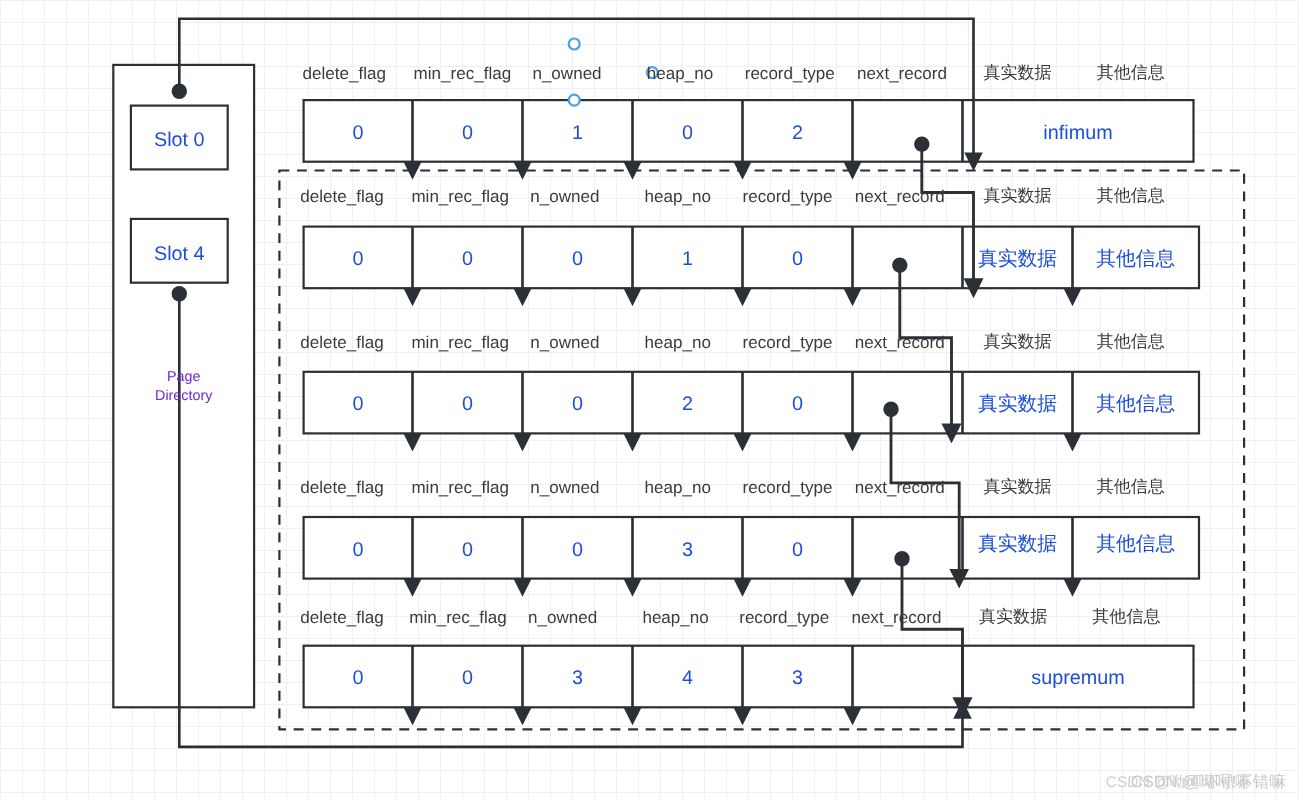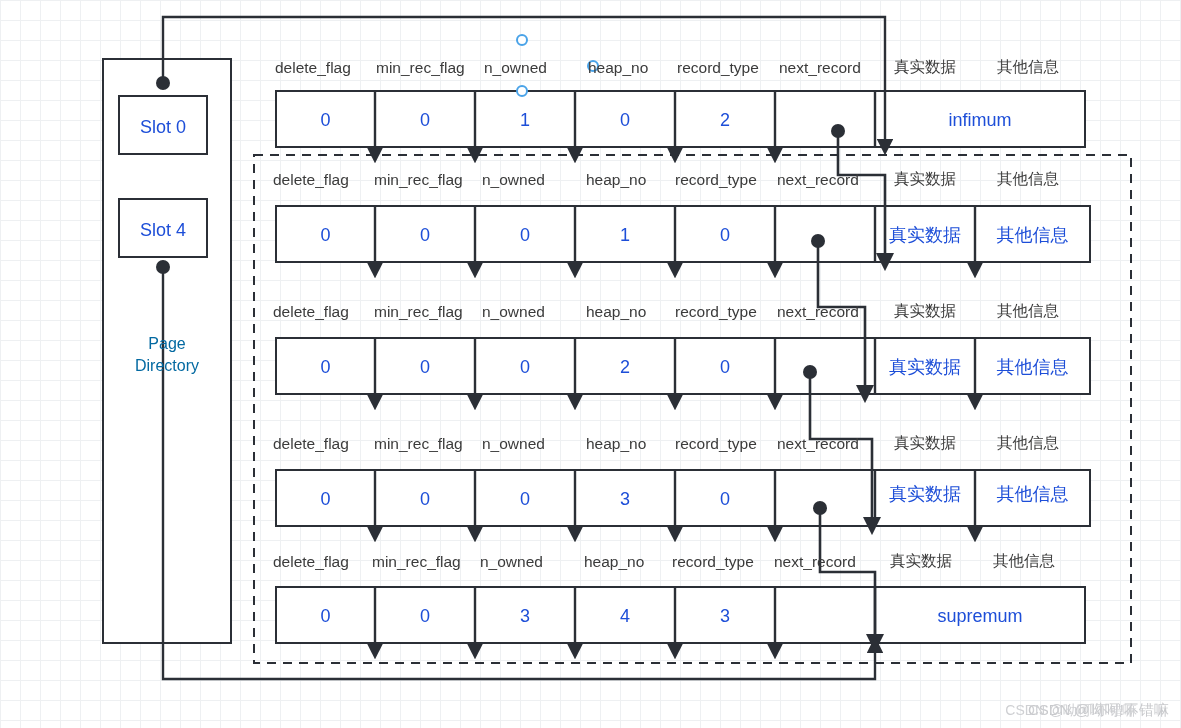--- a/index.html
+++ b/index.html
@@ -22,21 +22,21 @@
   .lbl{
     position:absolute;z-index:3;
     color:#3b3b3b;font-size:15.5px;line-height:1;white-space:nowrap;text-align:right;
   }
   .hdr{font-size:15.5px;color:#3b3b3b;}
   .cellval{
     position:absolute;z-index:3;color:#1d4ed8;font-size:18px;
     text-align:center;white-space:nowrap;
   }
   .pd-label{
-    position:absolute;z-index:3;color:#0369a1;font-size:16px;
+    position:absolute;z-index:3;color:#6d28d9;font-size:13px;
     text-align:center;line-height:1.35;white-space:pre;
   }
   .watermark{
     position:absolute;z-index:4;right:12px;bottom:8px;
     color:#c8c9cc;font-size:15px;white-space:nowrap;
   }
   .wm-over{position:absolute;right:44px;bottom:8px;color:#cfd0d3;font-size:14px;}
 </style>
 </head>
 <body>

